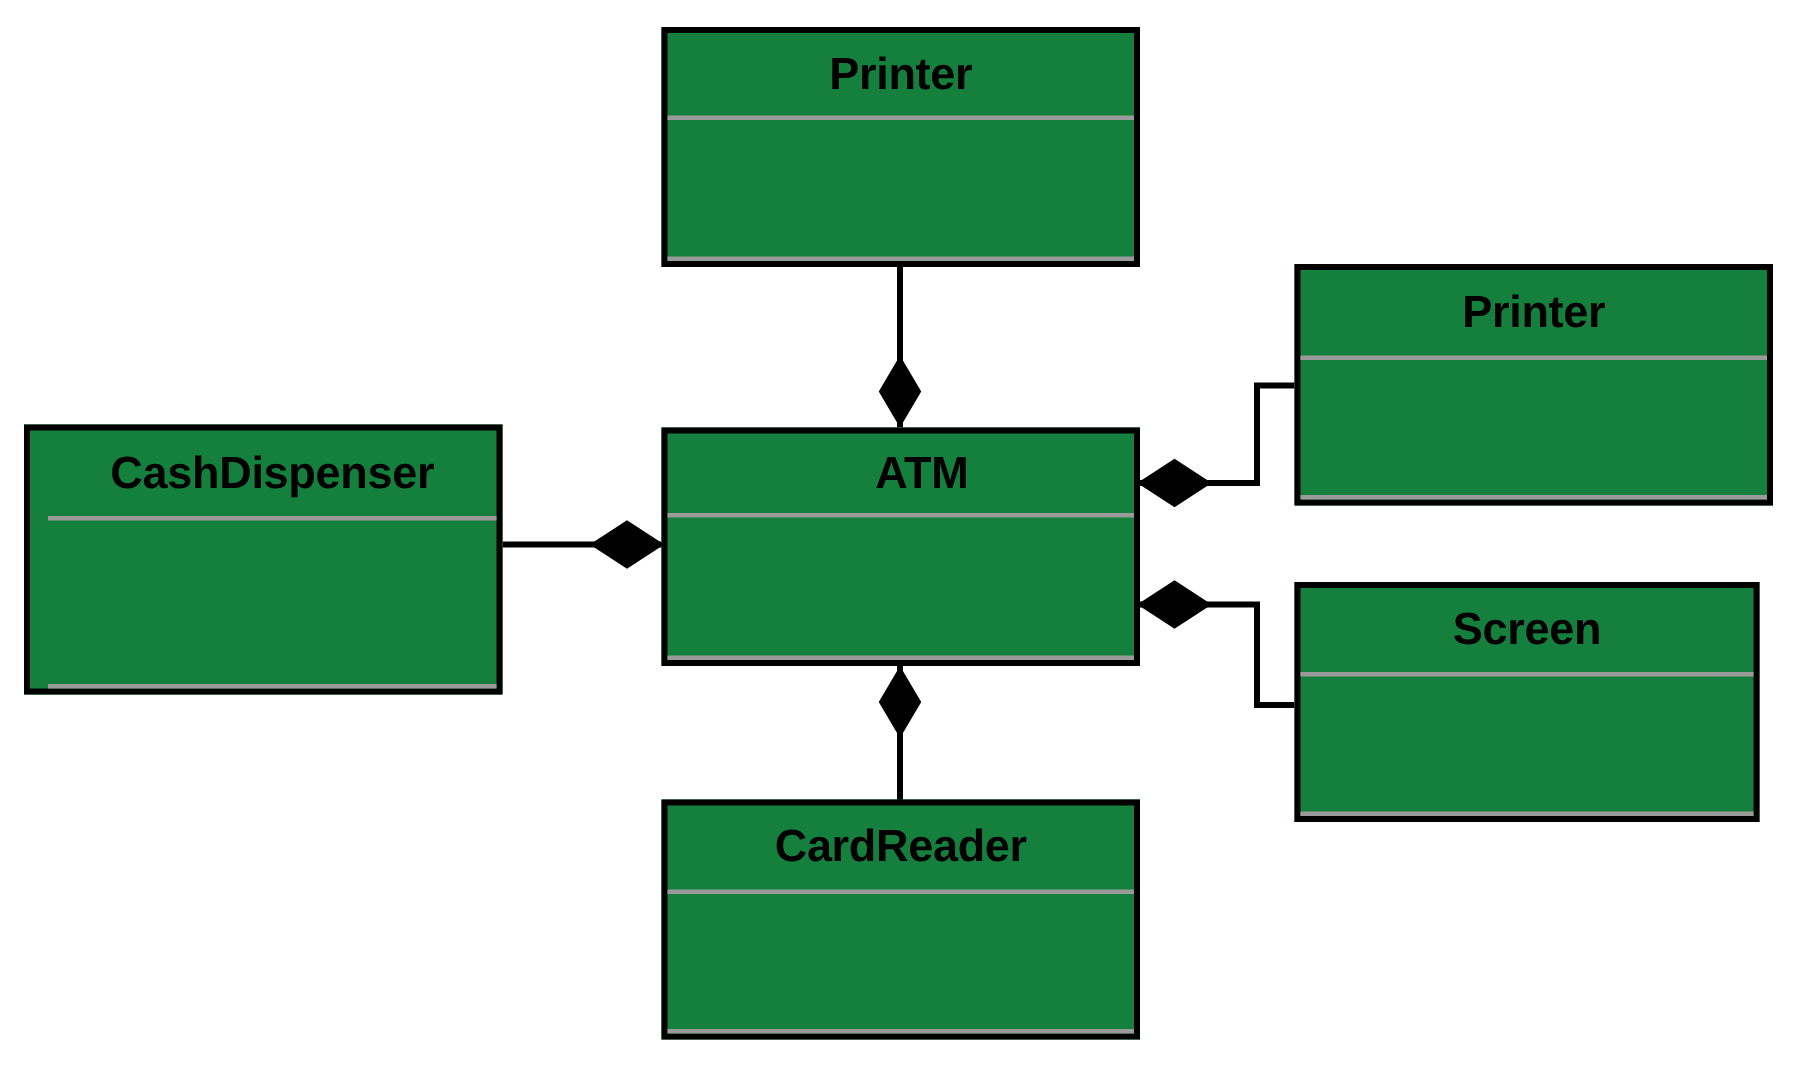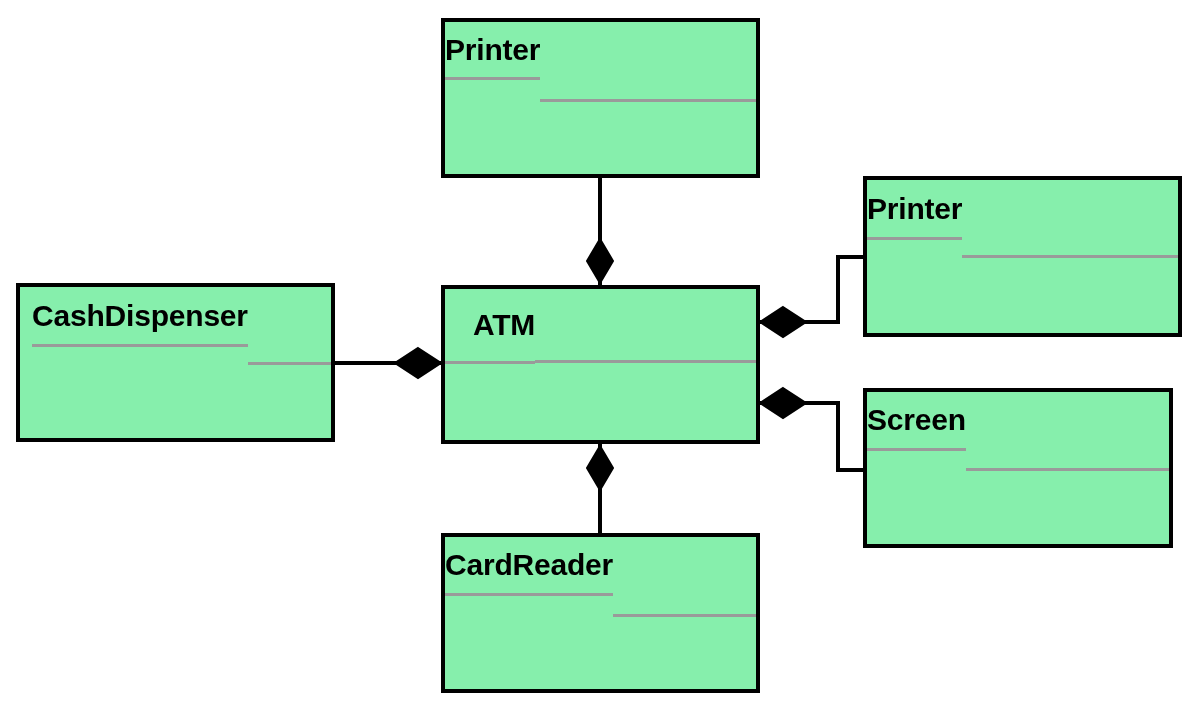--- a/index.html
+++ b/index.html
@@ -13,24 +13,24 @@
     width: 1200px;
     height: 728px;
     background: #ffffff;
     overflow: hidden;
     font-family: "Liberation Sans", "DejaVu Sans", sans-serif;
   }
   
   .uml-class {
     position: absolute;
     box-sizing: border-box;
-    background: #86efac;
+    background: #15803d;
     border: 4px solid #000000;
     display: flex;
-    flex-direction: row;
+    flex-direction: column;
     z-index: 3;
   }
   .uml-name-compartment {
     box-sizing: border-box;
     display: flex;
     align-items: center;
     justify-content: center;
     border-bottom: 3px solid #9a9a9a;
   }
   .uml-class-name {
@@ -91,29 +91,29 @@
         <div class="uml-attr-compartment" style="height: 80px;"></div>
         <div class="uml-oper-compartment"></div>
       </div>
       <div class="uml-class" style="left: 863px; top: 176px; width: 319px; height: 161px;">
         <div class="uml-name-compartment" style="height: 60px;">
           <span class="uml-class-name">Printer</span>
         </div>
         <div class="uml-attr-compartment" style="height: 78px;"></div>
         <div class="uml-oper-compartment"></div>
       </div>
-      <div class="uml-class" style="left: 16px; top: 283px; width: 319px; height: 159px; padding-left: 12px;">
+      <div class="uml-class" style="left: 16px; top: 283px; width: 319px; height: 180px; padding-left: 12px;">
         <div class="uml-name-compartment" style="height: 60px;">
           <span class="uml-class-name">CashDispenser</span>
         </div>
         <div class="uml-attr-compartment" style="height: 78px;"></div>
         <div class="uml-oper-compartment"></div>
       </div>
       <div class="uml-class" style="left: 441px; top: 285px; width: 319px; height: 159px;">
-        <div class="uml-name-compartment" style="height: 75px; padding-left: 28px;">
+        <div class="uml-name-compartment" style="height: 56px; padding-left: 28px;">
           <span class="uml-class-name">ATM</span>
         </div>
         <div class="uml-attr-compartment" style="height: 74px;"></div>
         <div class="uml-oper-compartment"></div>
       </div>
       <div class="uml-class" style="left: 863px; top: 388px; width: 310px; height: 160px;">
         <div class="uml-name-compartment" style="height: 59px;">
           <span class="uml-class-name">Screen</span>
         </div>
         <div class="uml-attr-compartment" style="height: 79px;"></div>

